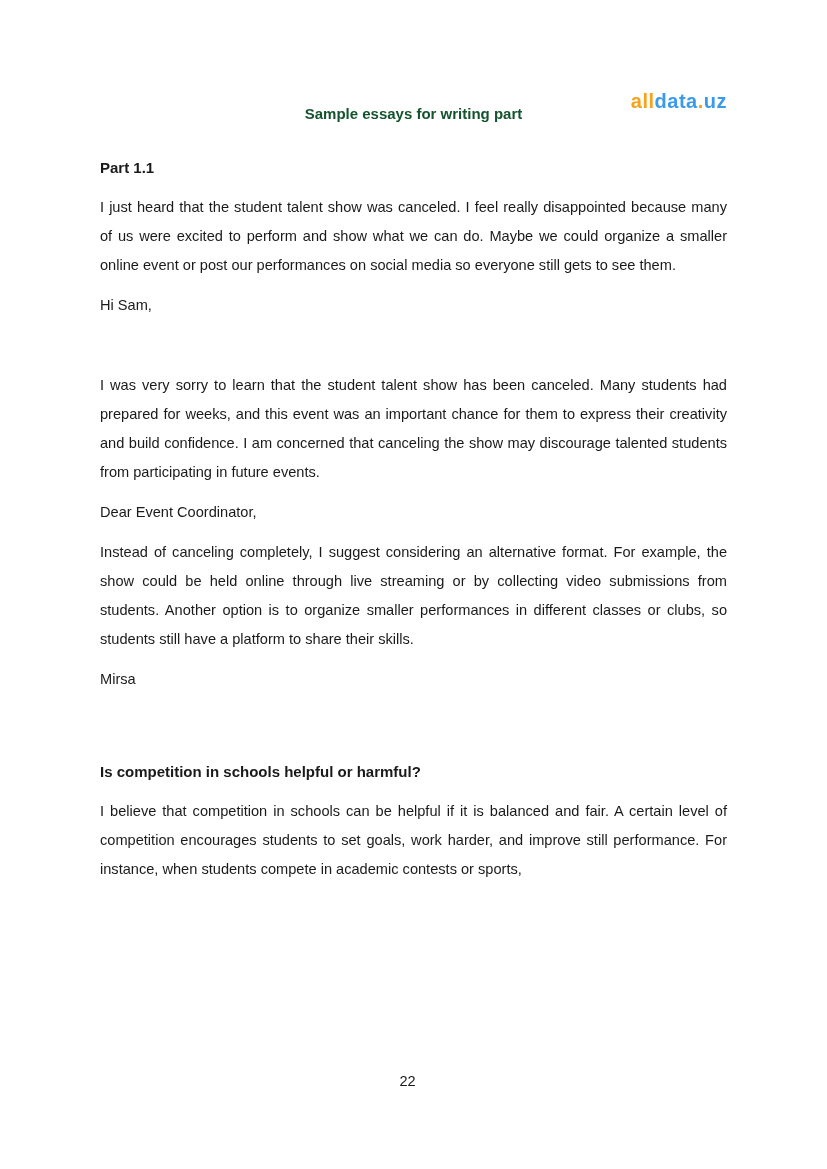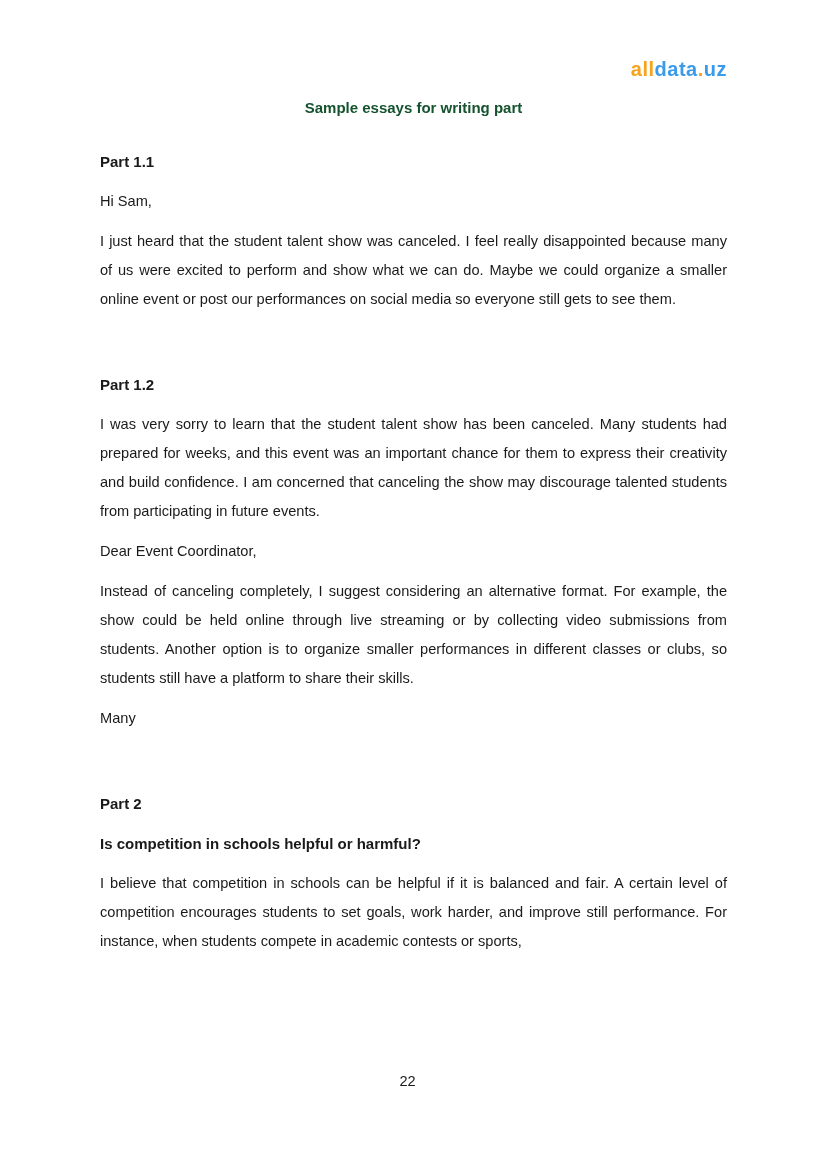--- a/index.html
+++ b/index.html
@@ -12,21 +12,21 @@
     overflow: hidden;
   }
   .page {
     width: 827px;
     height: 1169px;
     background: #ffffff;
     padding: 0 100px;
     position: relative;
   }
   .logo-row {
-    padding-top: 56px;
+    padding-top: 88px;
     text-align: right;
     line-height: 26px;
     height: 82px;
   }
   .logo {
     display: inline-block;
     font-weight: bold;
     font-size: 20px;
     letter-spacing: 0.5px;
   }
@@ -35,21 +35,21 @@
     font-weight: bold;
     font-size: 15px;
     line-height: 29px;
     margin: 11px 0 25px 0;
     color: #14532d;
   }
   .heading {
     font-weight: bold;
     font-size: 15px;
     line-height: 29px;
-    margin: 5px 0 11px 0;
+    margin: 12px 0 11px 0;
     text-align: left;
   }
   .para {
     font-size: 14.6px;
     line-height: 29px;
     margin: 0 0 11px 0;
     text-align: justify;
     text-justify: inter-word;
   }
   .para.no-justify { text-align: left; }
@@ -71,37 +71,35 @@
 <div class="page">
 
   <div class="logo-row">
     <span class="logo"><span style="color: rgb(246, 162, 29);">all</span><span style="color: rgb(59, 155, 233);">data</span><span style="color: rgb(246, 162, 29);">.</span><span style="color: rgb(59, 155, 233);">uz</span></span>
   </div>
 
   <div class="doc-title">Sample essays for writing part</div>
 
   <div>
     <div class="heading">Part 1.1</div>
+    <div class="para">I just heard that the student talent show was canceled. I feel really disappointed because many of us were excited to perform and show what we can do. Maybe we could organize a smaller online event or post our performances on social media so everyone still gets to see them.</div>
     <div class="para no-justify">Hi Sam,</div>
-    <div class="para">I just heard that the student talent show was canceled. I feel really disappointed because many of us were excited to perform and show what we can do. Maybe we could organize a smaller online event or post our performances on social media so everyone still gets to see them.</div>
   </div>
 
   <div class="spacer"></div>
 
   <div>
-    <div class="heading">Part 1.2</div>
     <div class="para">I was very sorry to learn that the student talent show has been canceled. Many students had prepared for weeks, and this event was an important chance for them to express their creativity and build confidence. I am concerned that canceling the show may discourage talented students from participating in future events.</div>
     <div class="para no-justify">Dear Event Coordinator,</div>
     <div class="para">Instead of canceling completely, I suggest considering an alternative format. For example, the show could be held online through live streaming or by collecting video submissions from students. Another option is to organize smaller performances in different classes or clubs, so students still have a platform to share their skills.</div>
-    <div class="para no-justify">Many</div>
+    <div class="para no-justify">Mirsa</div>
   </div>
 
   <div class="spacer"></div>
 
   <div>
-    <div class="heading">Part 2</div>
     <div class="heading">Is competition in schools helpful or harmful?</div>
     <div class="para">I believe that competition in schools can be helpful if it is balanced and fair. A certain level of competition encourages students to set goals, work harder, and improve still performance. For instance, when students compete in academic contests or sports,</div>
   </div>
 
   <div class="footer">22</div>
 
 </div>
 
 </body></html>

